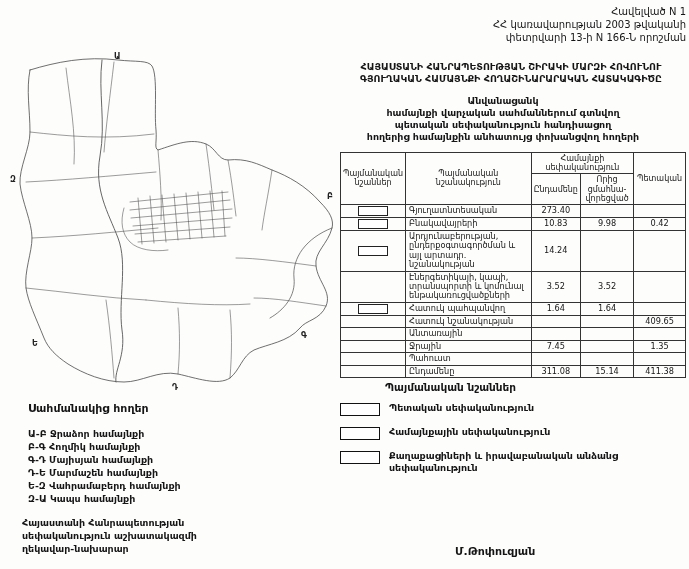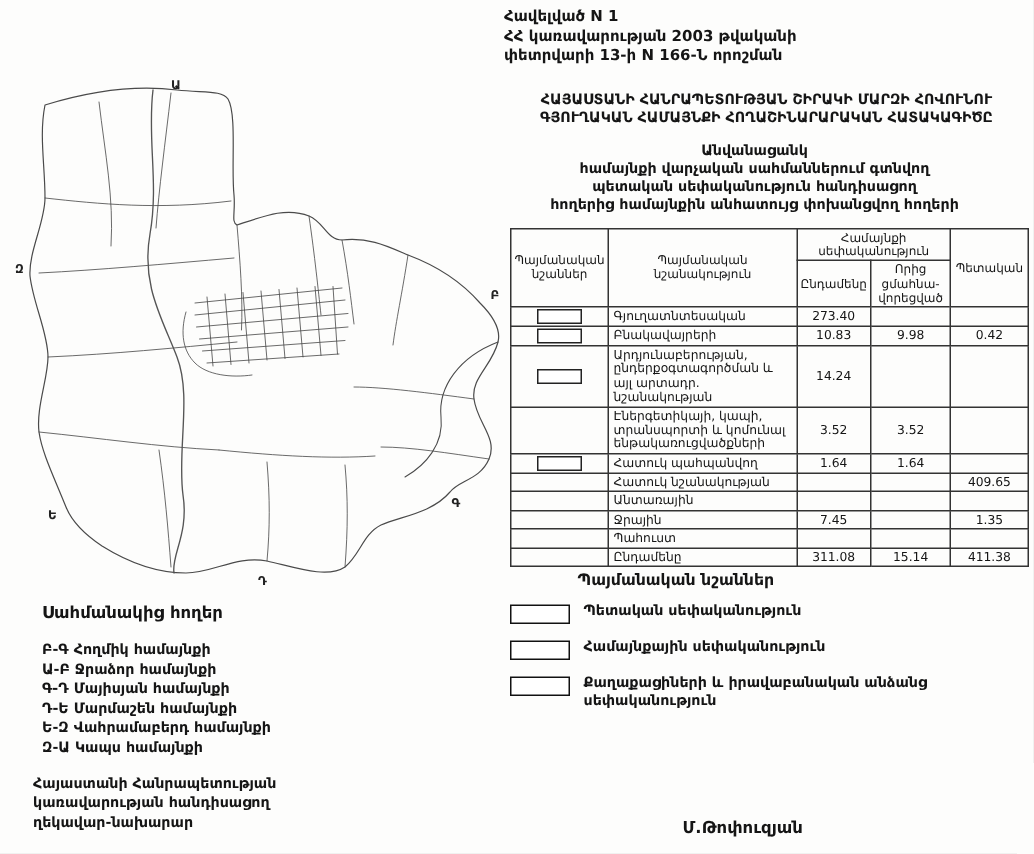--- a/index.html
+++ b/index.html
@@ -4,22 +4,22 @@
 <style>
   html,body { margin:0; padding:0; background:#e8e8e8; }
   .page {
     position:relative; width:689px; height:569px; margin:0 auto;
     background:#fdfdfc; color:#151515; overflow:hidden;
     font-family:"DejaVu Sans", sans-serif;
   }
   .abs { position:absolute; }
 
   
-  .hdr { left:336px; top:5px; width:350px; text-align:left;
-         font-weight:bold; font-size:10px; line-height:13px; }
+  .hdr { left:336px; top:5px; width:350px; text-align:right;
+         font-weight:normal; font-size:10px; line-height:13px; }
   .doc-title { left:336px; top:61px; width:350px; text-align:center;
          font-weight:bold; font-size:9.5px; line-height:12px; }
   .list-title { left:328px; top:95px; width:350px; text-align:center;
          font-weight:bold; font-size:9.5px; line-height:12px; }
 
   
   .tbl-wrap { left:340px; top:152px; width:346px; }
   table { border-collapse:collapse; width:100%; }
   th,td { border:1px solid #333; }
   th { font-size:8px; font-weight:normal; padding:1px 2px; text-align:center;
@@ -212,28 +212,28 @@
       <div class="legend-label">Համայնքային սեփականություն</div>
     </div>
     <div class="legend-row">
       <div class="legend-box"></div>
       <div class="legend-label">Քաղաքացիների և իրավաբանական անձանց սեփականություն</div>
     </div>
   </div>
 
   <div class="abs adjacent">
     <div class="adjacent-heading">Սահմանակից հողեր</div>
+    <div class="adjacent-item">Ա-Բ Ջրաձոր համայնքի</div>
     <div class="adjacent-item">Բ-Գ Հողմիկ համայնքի</div>
-    <div class="adjacent-item">Ա-Բ Ջրաձոր համայնքի</div>
     <div class="adjacent-item">Գ-Դ Մայիսյան համայնքի</div>
     <div class="adjacent-item">Դ-Ե Մարմաշեն համայնքի</div>
     <div class="adjacent-item">Ե-Զ Վահրամաբերդ համայնքի</div>
     <div class="adjacent-item">Զ-Ա Կապս համայնքի</div>
   </div>
 
   <div class="abs footer">
     <div>Հայաստանի Հանրապետության</div>
-    <div>կառավարության հանդիսացող</div>
+    <div>սեփականություն աշխատակազմի</div>
     <div>ղեկավար-նախարար</div>
   </div>
   <div class="abs signature">Մ.Թոփուզյան</div>
 
 </div>
 
 </body></html>

